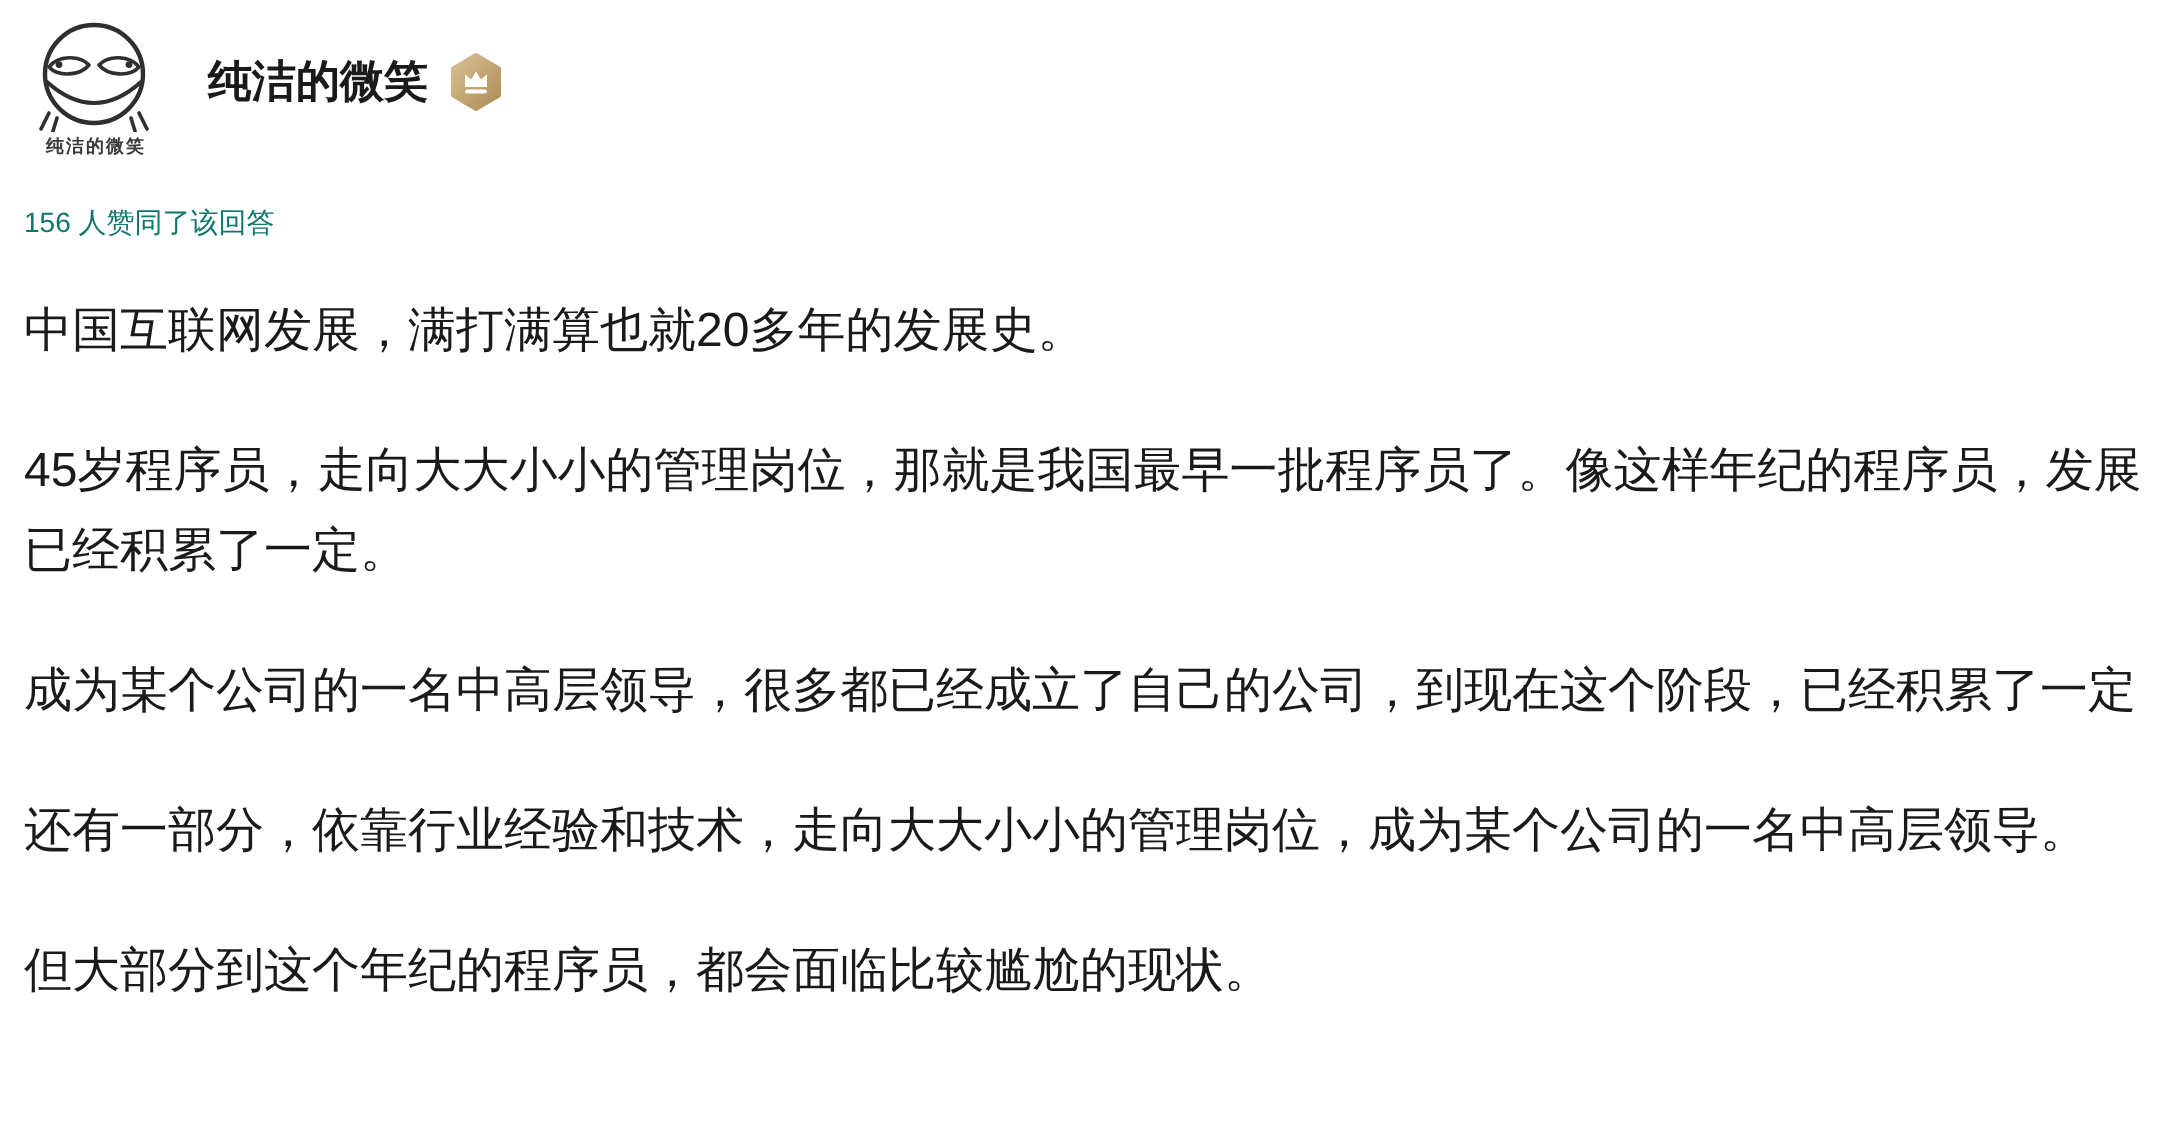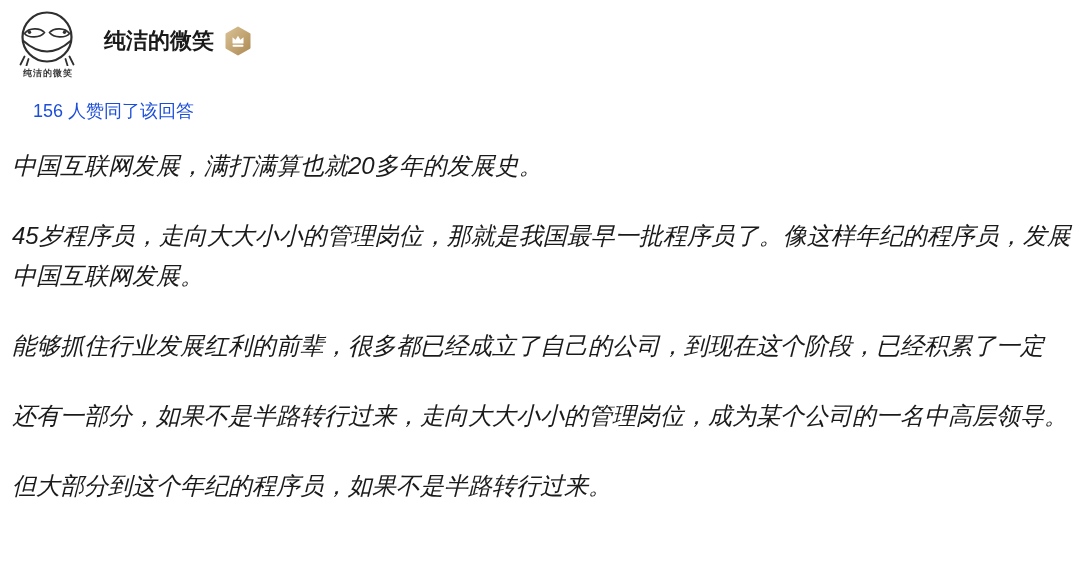--- a/index.html
+++ b/index.html
@@ -24,27 +24,26 @@
   .name-row { display: flex; align-items: center; margin: 16px 0 0 20px; }
   .author-name {
     font-size: 22px; font-weight: 700; color: #1a1a1a; line-height: 28px;
     cursor: pointer;
   }
   .badge { margin-left: 10px; display: flex; align-items: center; cursor: pointer; }
 
   
   .vote-line {
     margin-top: 16px;
-    font-size: 18px; line-height: 30px;
-    color: #1d4ed8;
-    margin-left: 21px;
+    font-size: 14px; line-height: 30px;
+    color: #0f766e;
   }
 
   
-  .answer-body { margin-top: 20px; font-style: italic; }
+  .answer-body { margin-top: 20px; }
   .answer-body p {
     margin: 0 0 30px 0;
     font-size: 24px; line-height: 40px;
     color: #1a1a1a;
     letter-spacing: 0;
   }
   .answer-body p .line { display: block; white-space: nowrap; }
 </style>
 </head>
 <body>
@@ -91,26 +90,26 @@
   </div>
 
   <div class="vote-line">156 人赞同了该回答</div>
 
   <div class="answer-body">
     <p>
       <span class="line">中国互联网发展，满打满算也就20多年的发展史。</span>
     </p>
     <p>
       <span class="line">45岁程序员，走向大大小小的管理岗位，那就是我国最早一批程序员了。像这样年纪的程序员，发展</span>
-      <span class="line">中国互联网发展。</span>
+      <span class="line">已经积累了一定。</span>
     </p>
     <p>
-      <span class="line">能够抓住行业发展红利的前辈，很多都已经成立了自己的公司，到现在这个阶段，已经积累了一定</span>
+      <span class="line">成为某个公司的一名中高层领导，很多都已经成立了自己的公司，到现在这个阶段，已经积累了一定</span>
     </p>
     <p>
-      <span class="line">还有一部分，如果不是半路转行过来，走向大大小小的管理岗位，成为某个公司的一名中高层领导。</span>
+      <span class="line">还有一部分，依靠行业经验和技术，走向大大小小的管理岗位，成为某个公司的一名中高层领导。</span>
     </p>
     <p>
-      <span class="line">但大部分到这个年纪的程序员，如果不是半路转行过来。</span>
+      <span class="line">但大部分到这个年纪的程序员，都会面临比较尴尬的现状。</span>
     </p>
   </div>
 
 </div>
 
 </body></html>

